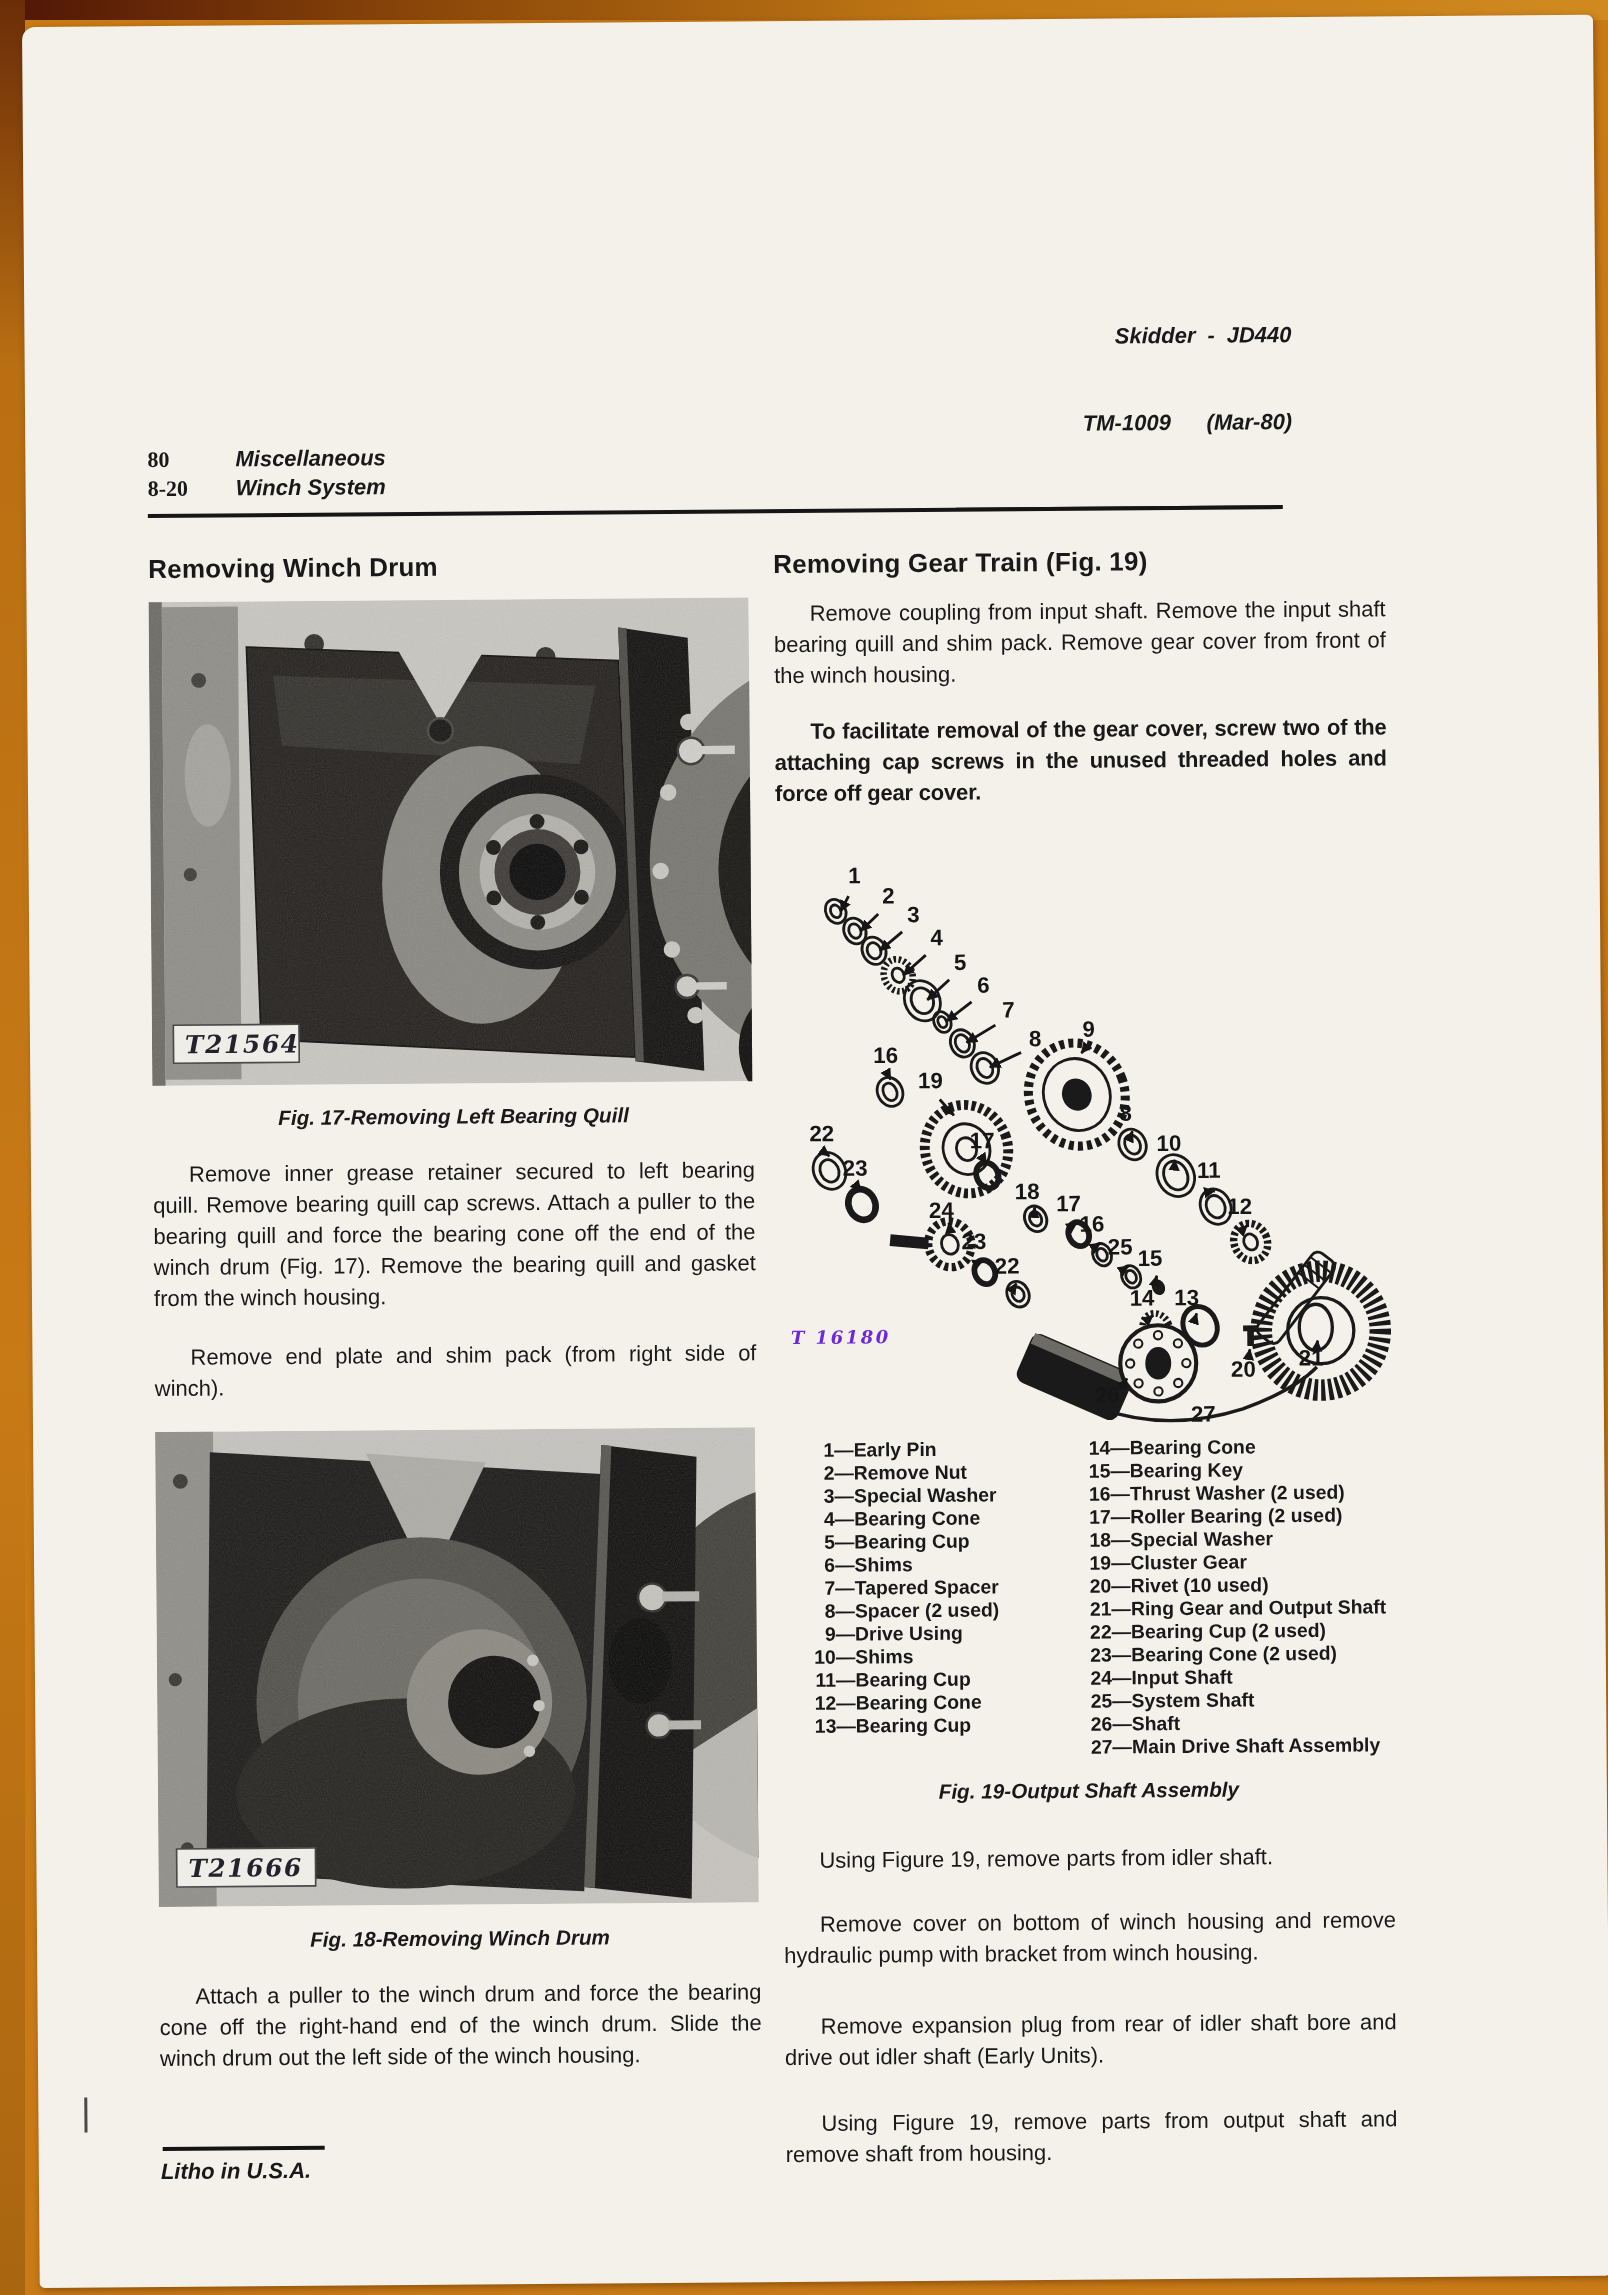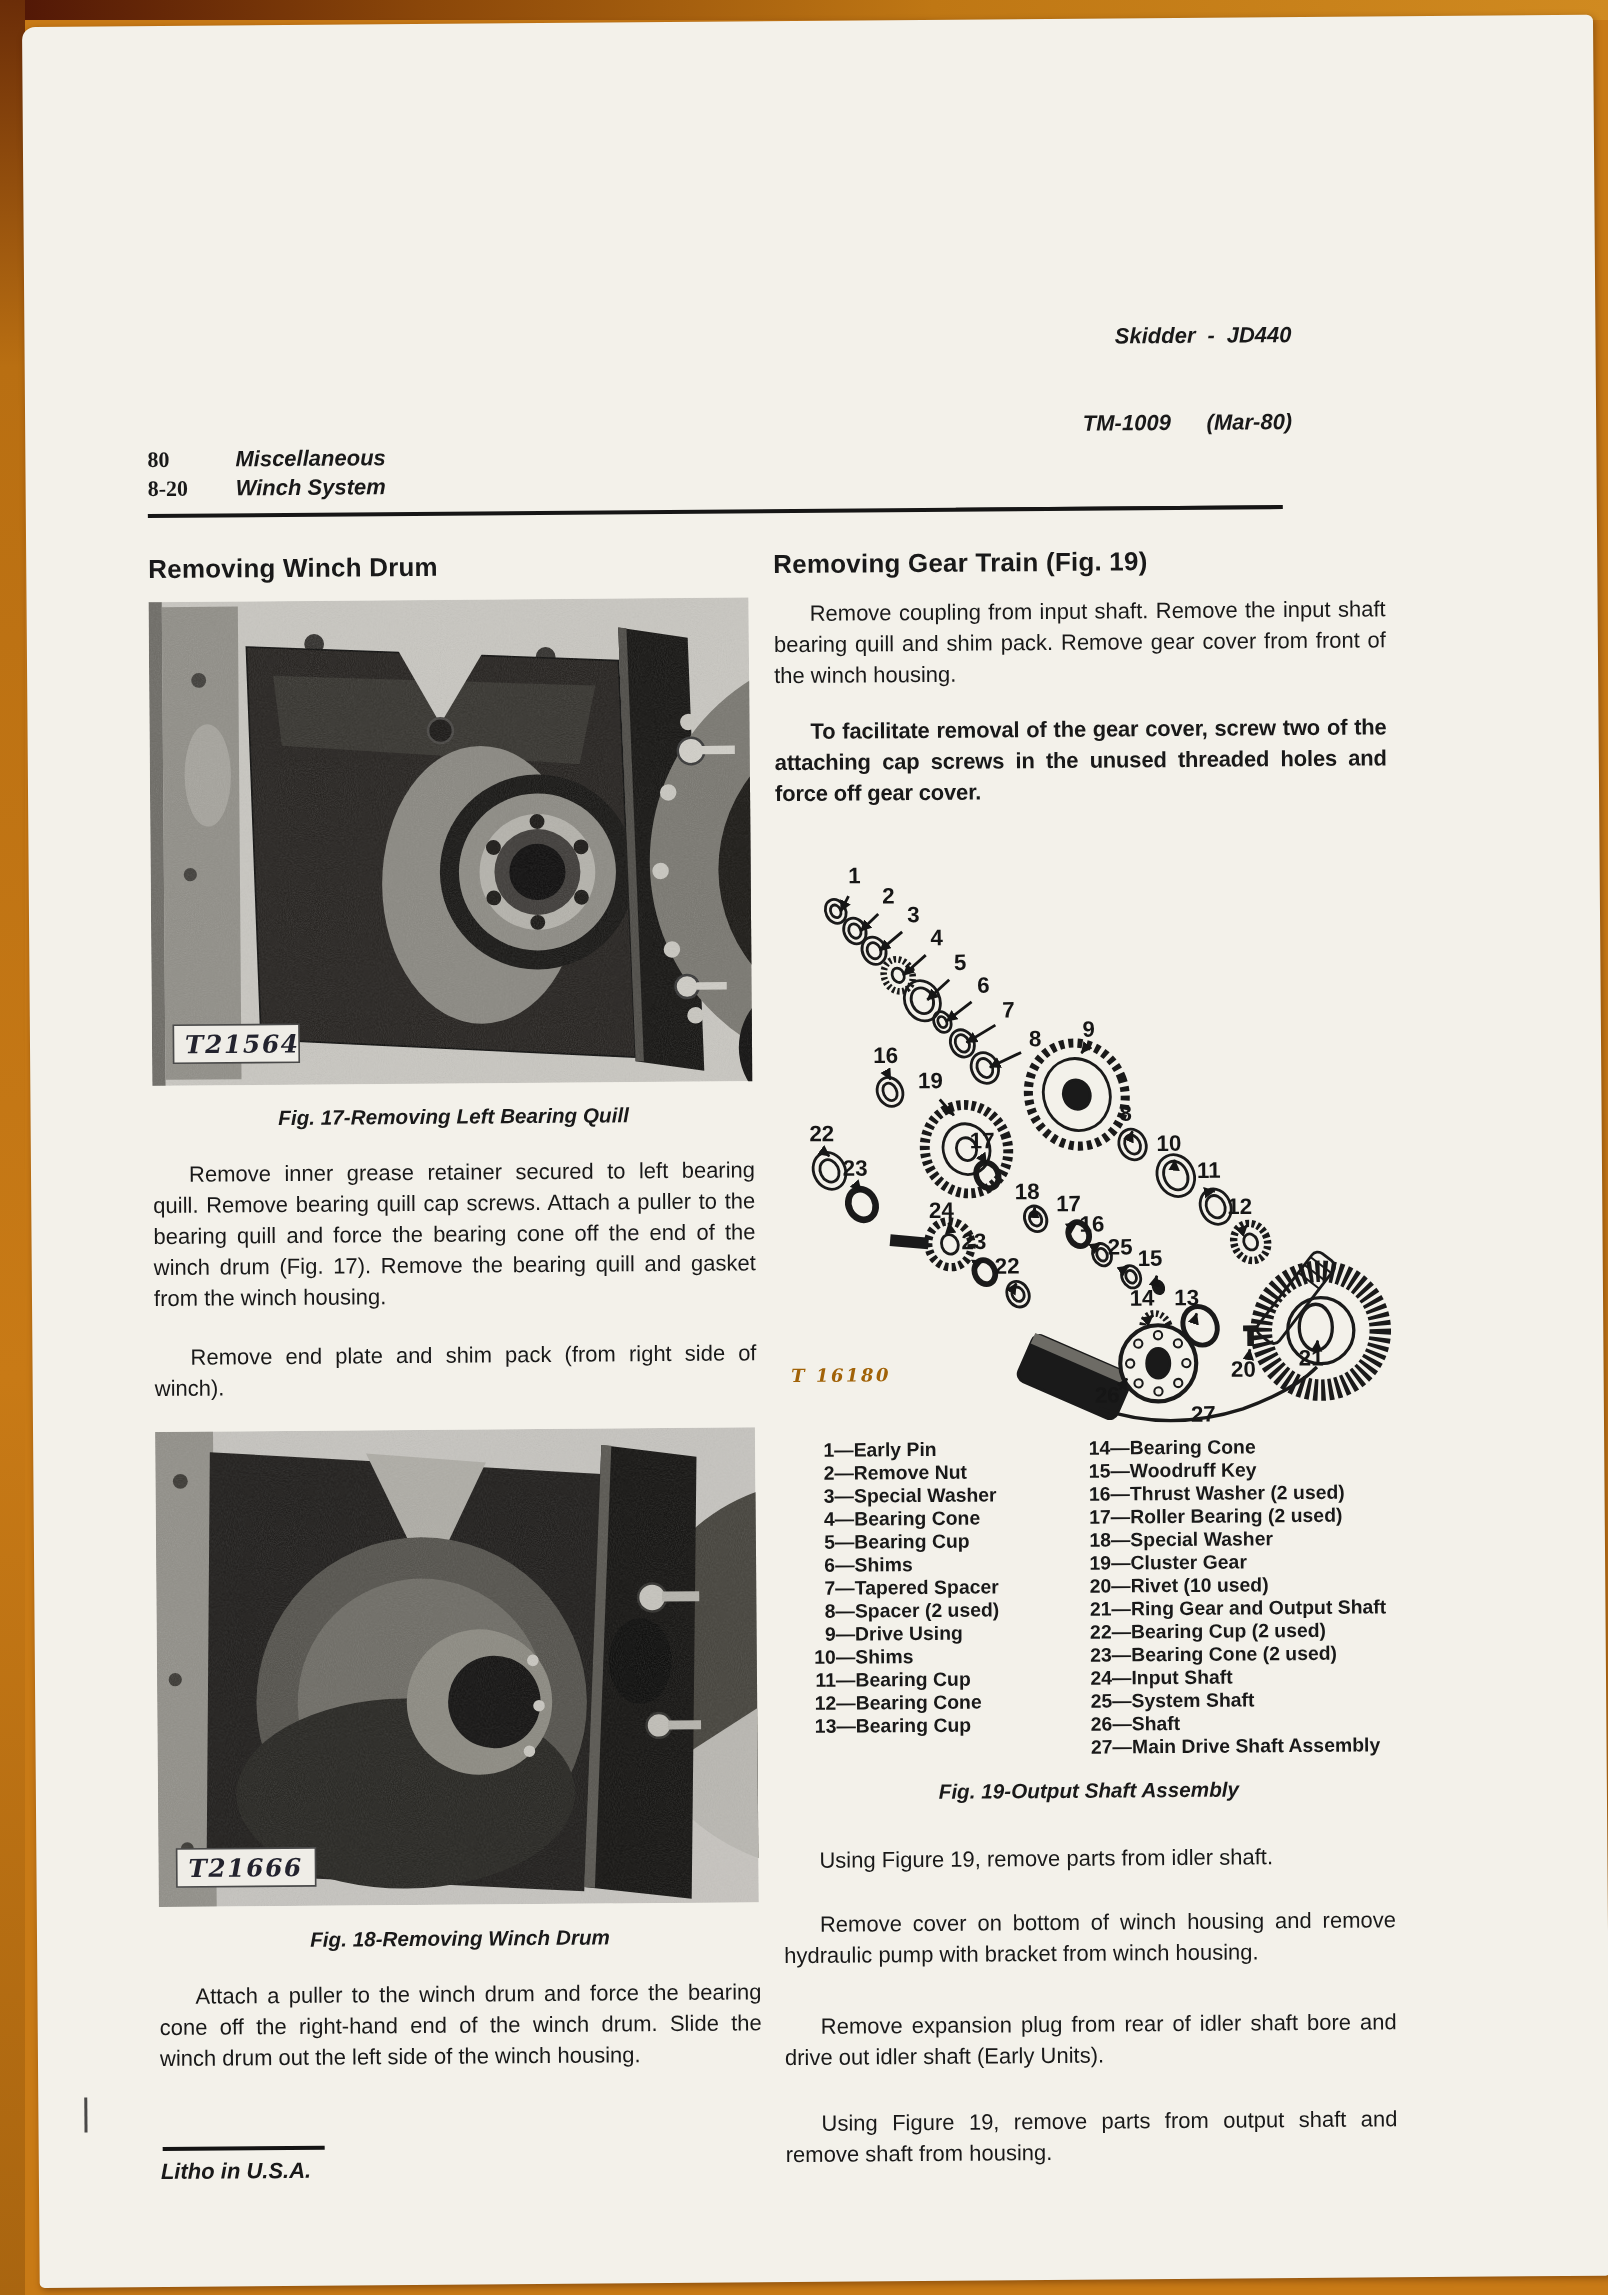--- a/index.html
+++ b/index.html
@@ -44,22 +44,22 @@
   figcaption,.figcap{margin-top:21.5px;text-align:center;font-style:italic;
     font-weight:700;font-size:20.7px;}
   .fig17-wrap{margin-top:16.5px;}
   .fig18-wrap{margin-top:28px;}
   .foot-rule{width:162px;height:4.1px;background:#141414;margin:73px 0 0 1.7px;}
   .litho{margin-top:8.3px;font-style:italic;font-weight:700;font-size:22px;}
   .tick{position:absolute;left:46px;top:2071px;width:3.3px;height:35px;
     background:#2b2b2b;opacity:.85;}
   
   .fig19{position:relative;margin-top:30px;width:612px;}
-  .draw-id{position:absolute;left:11.6px;top:526px;
-    font:italic 700 18px "DejaVu Serif",serif;letter-spacing:2.5px;color:#a16207;}
+  .draw-id{position:absolute;left:11.6px;top:488px;
+    font:italic 700 18px "DejaVu Serif",serif;letter-spacing:2.5px;color:#6d28d9;}
   .co{font:700 27px "Liberation Sans","DejaVu Sans",sans-serif;fill:#161616;
     text-anchor:middle;}
   .co-arrow{stroke:#161616;stroke-width:3.4;}
   .parts{display:grid;grid-template-columns:276px 1fr;padding-left:18px;
     margin-top:6.6px;}
   .pi{font-weight:700;font-size:19.4px;line-height:23px;white-space:nowrap;}
   .pn{display:inline-block;min-width:36px;text-align:right;}
   .figcap19{margin-top:20px;}
   .rc-para1{margin-top:18px;}
   .rc-p3{margin-top:40px;}
@@ -449,21 +449,21 @@
             <div class="pi"><span class="pn">7</span><span>—</span><span>Tapered Spacer</span></div>
             <div class="pi"><span class="pn">8</span><span>—</span><span>Spacer (2 used)</span></div>
             <div class="pi"><span class="pn">9</span><span>—</span><span>Drive Using</span></div>
             <div class="pi"><span class="pn">10</span><span>—</span><span>Shims</span></div>
             <div class="pi"><span class="pn">11</span><span>—</span><span>Bearing Cup</span></div>
             <div class="pi"><span class="pn">12</span><span>—</span><span>Bearing Cone</span></div>
             <div class="pi"><span class="pn">13</span><span>—</span><span>Bearing Cup</span></div>
           </div>
         <div>
             <div class="pi"><span class="pn">14</span><span>—</span><span>Bearing Cone</span></div>
-            <div class="pi"><span class="pn">15</span><span>—</span><span>Woodruff Key</span></div>
+            <div class="pi"><span class="pn">15</span><span>—</span><span>Bearing Key</span></div>
             <div class="pi"><span class="pn">16</span><span>—</span><span>Thrust Washer (2 used)</span></div>
             <div class="pi"><span class="pn">17</span><span>—</span><span>Roller Bearing (2 used)</span></div>
             <div class="pi"><span class="pn">18</span><span>—</span><span>Special Washer</span></div>
             <div class="pi"><span class="pn">19</span><span>—</span><span>Cluster Gear</span></div>
             <div class="pi"><span class="pn">20</span><span>—</span><span>Rivet (10 used)</span></div>
             <div class="pi"><span class="pn">21</span><span>—</span><span>Ring Gear and Output Shaft</span></div>
             <div class="pi"><span class="pn">22</span><span>—</span><span>Bearing Cup (2 used)</span></div>
             <div class="pi"><span class="pn">23</span><span>—</span><span>Bearing Cone (2 used)</span></div>
             <div class="pi"><span class="pn">24</span><span>—</span><span>Input Shaft</span></div>
             <div class="pi"><span class="pn">25</span><span>—</span><span>System Shaft</span></div>

